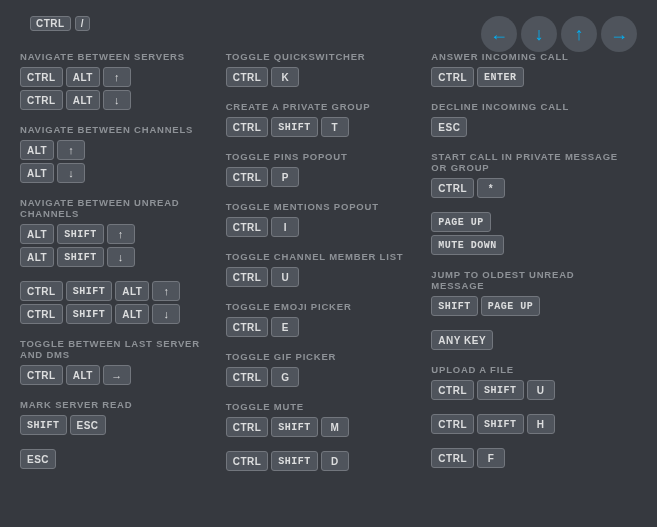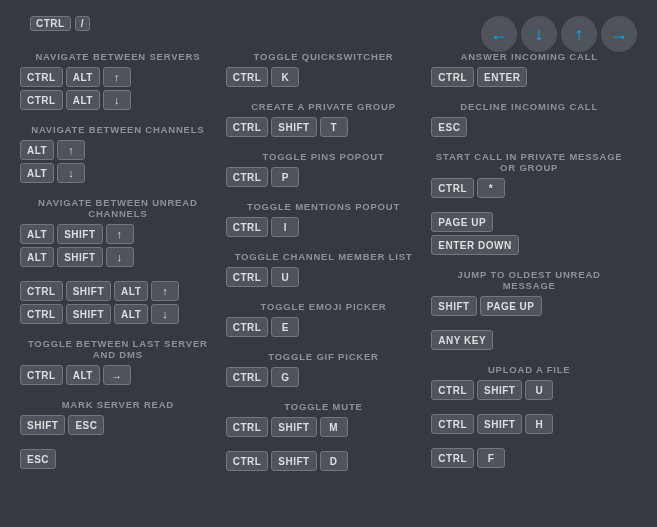--- a/index.html
+++ b/index.html
@@ -70,21 +70,20 @@
     .columns {
       display: flex;
       gap: 0;
     }
     .col {
       flex: 1;
       padding-right: 10px;
     }
     .section {
       margin-bottom: 14px;
-      text-align: center;
     }
     .section-label {
       color: #8e9297;
       font-size: 9.5px;
       font-weight: 700;
       letter-spacing: 0.8px;
       text-transform: uppercase;
       margin-bottom: 5px;
     }
     .keys-row {
@@ -106,20 +105,21 @@
       align-items: center;
       justify-content: center;
       min-width: 28px;
       height: 20px;
     }
     .key.arrow {
       font-size: 11px;
     }
     .key.wide {
       min-width: 40px;
+      font-family: Liberation Mono, monospace;
     }
     .key.anykey {
       min-width: 58px;
     }
   </style>
 </head>
 <body>
 
 <div class="container">
   <div class="header">
@@ -298,21 +298,21 @@
           <div class="keys-row">
             <span class="key">CTRL</span>
             <span class="key">*</span>
           </div>
         </div>
         <div class="section">
           <div class="keys-row">
             <span class="key wide">PAGE UP</span>
           </div>
           <div class="keys-row">
-            <span class="key wide">ENTER DOWN</span>
+            <span class="key wide">MUTE DOWN</span>
           </div>
         </div>
         <div class="section">
           <div class="section-label">JUMP TO OLDEST UNREAD MESSAGE</div>
           <div class="keys-row">
             <span class="key wide">SHIFT</span>
             <span class="key wide">PAGE UP</span>
           </div>
         </div>
         <div class="section">

